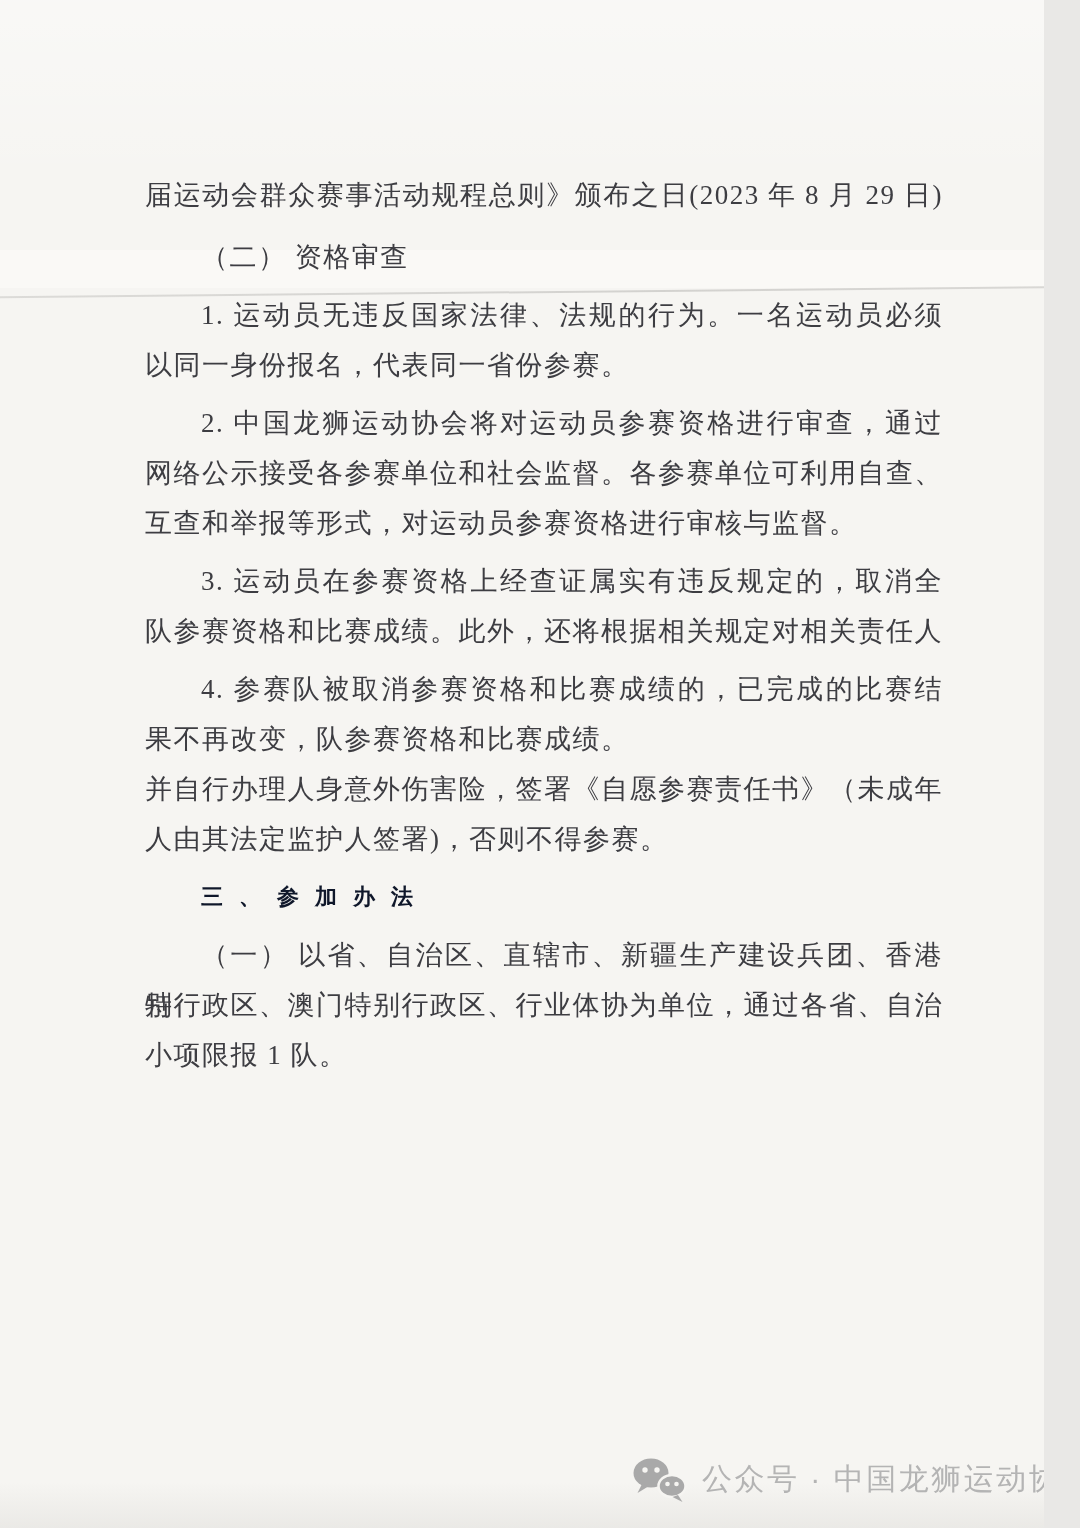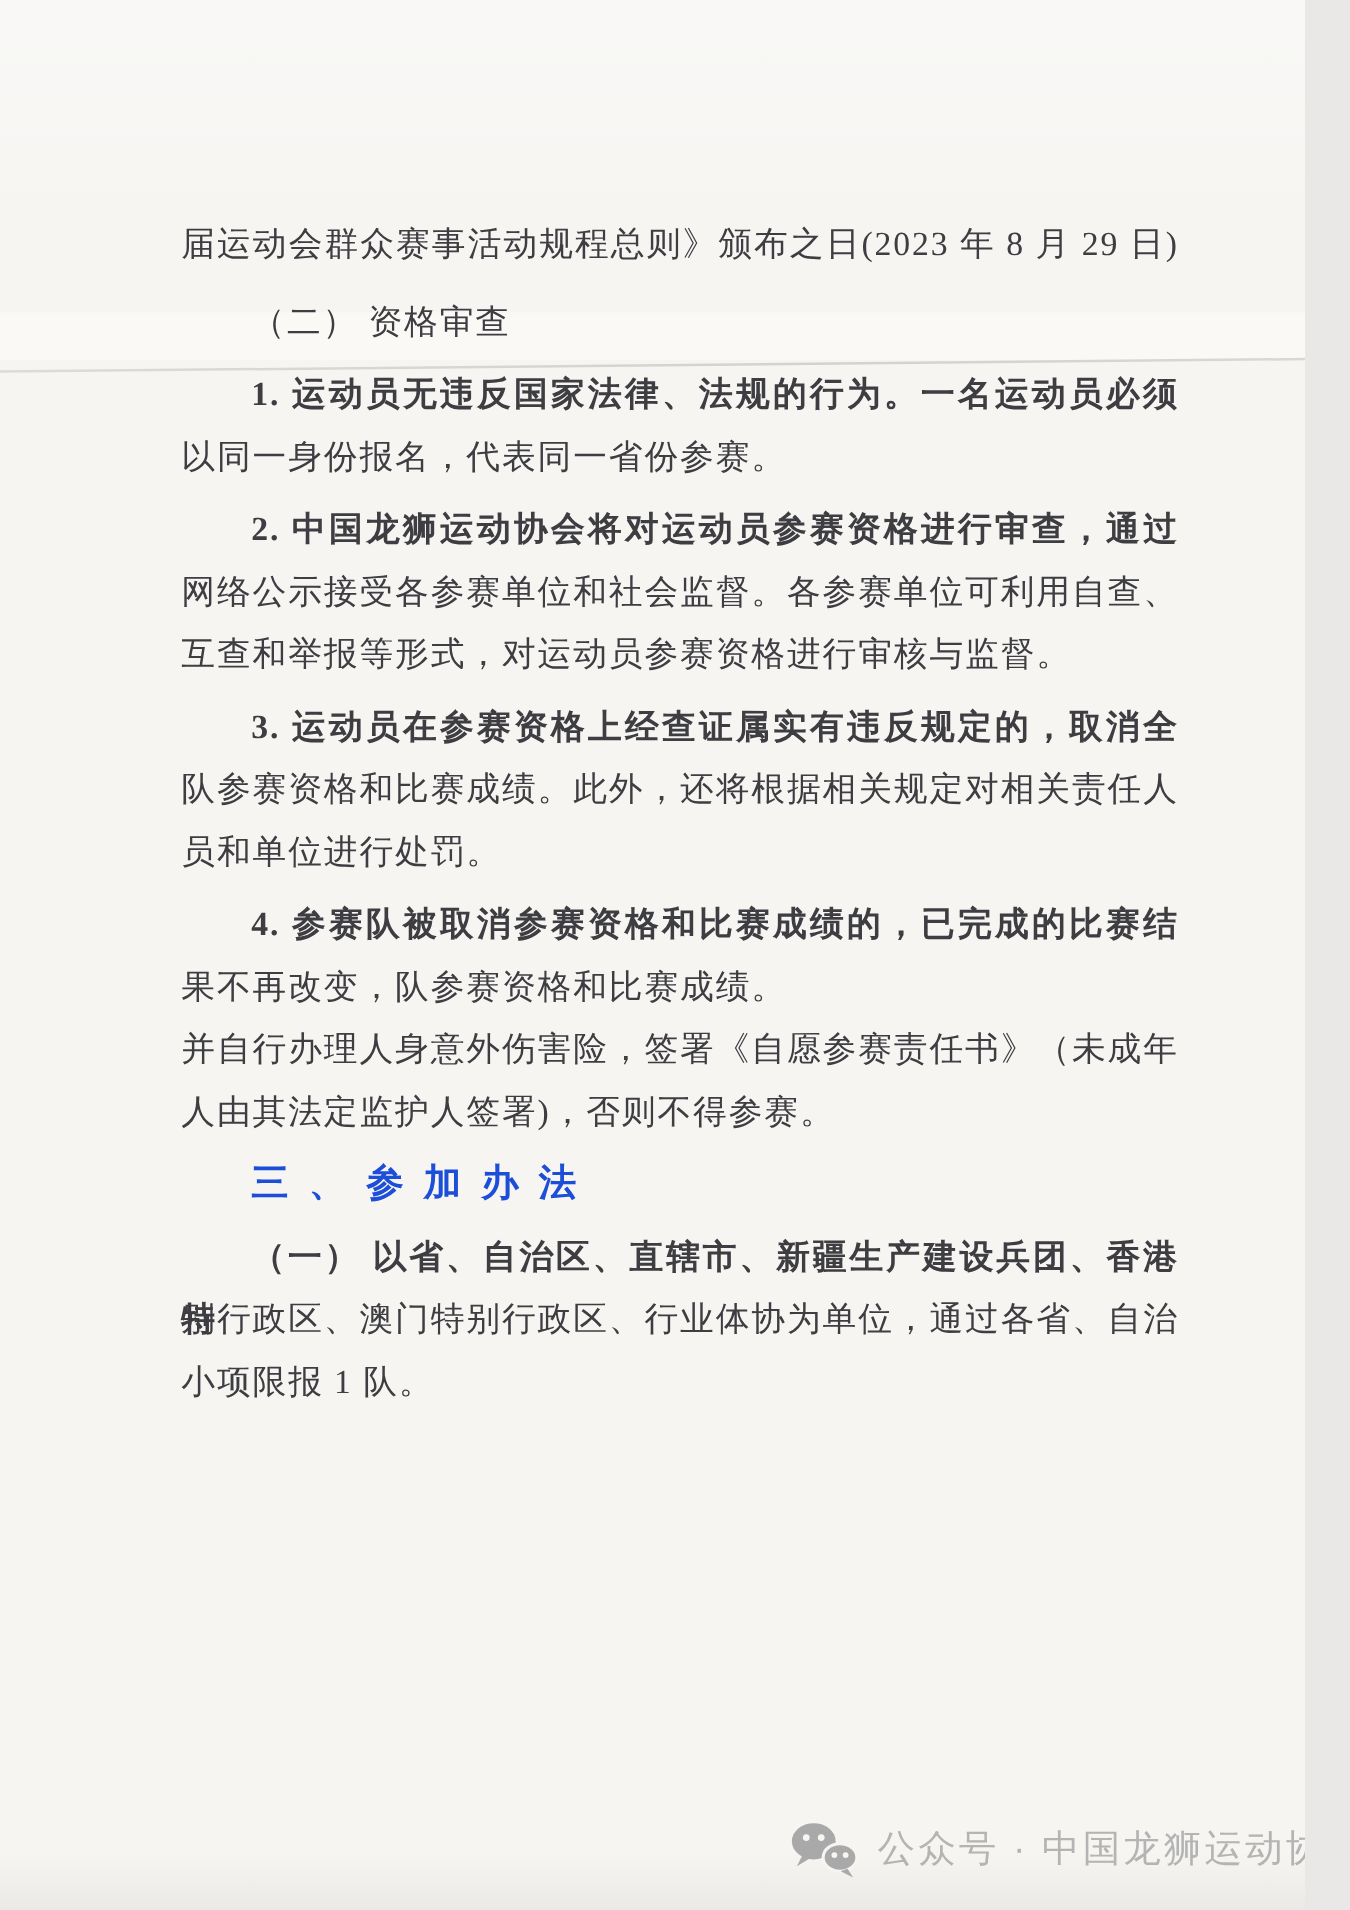--- a/index.html
+++ b/index.html
@@ -59,28 +59,28 @@
     height: 50px;
     white-space: nowrap;
   }
   .just {
     white-space: normal;
     text-align: justify;
     text-align-last: justify;
     text-justify: inter-character;
   }
   .ind { text-indent: 56px; }
-  .ps  { margin-top: 8px; font-weight: bold; }
+  .ps  { margin-top: 8px; }
   .ps-lg { margin-top: 12px; }
   .hd {
     font-family: "Liberation Sans", "DejaVu Sans", sans-serif;
     font-weight: 700;
-    font-size: 30px;
+    font-size: 22px;
     letter-spacing: 16px;
-    color: #1d4ed8;
+    color: #0f172a;
   }
   .watermark {
     position: absolute;
     left: 630px;
     top: 1452px;
     height: 54px;
     display: flex;
     align-items: center;
     gap: 12px;
   }
@@ -104,21 +104,20 @@
   <main class="doc">
     <p class="ln just">届运动会群众赛事活动规程总则》颁布之日(2023 年 8 月 29 日)</p>
     <p class="ln ind ps-lg">（二） 资格审查</p>
     <p class="ln ind ps just">1. 运动员无违反国家法律、法规的行为。一名运动员必须</p>
     <p class="ln">以同一身份报名，代表同一省份参赛。</p>
     <p class="ln ind ps just">2. 中国龙狮运动协会将对运动员参赛资格进行审查，通过</p>
     <p class="ln just">网络公示接受各参赛单位和社会监督。各参赛单位可利用自查、</p>
     <p class="ln">互查和举报等形式，对运动员参赛资格进行审核与监督。</p>
     <p class="ln ind ps just">3. 运动员在参赛资格上经查证属实有违反规定的，取消全</p>
     <p class="ln just">队参赛资格和比赛成绩。此外，还将根据相关规定对相关责任人</p>
-    <p class="ln">员和单位进行处罚。</p>
     <p class="ln ind ps just">4. 参赛队被取消参赛资格和比赛成绩的，已完成的比赛结</p>
     <p class="ln">果不再改变，队参赛资格和比赛成绩。</p>
     <p class="ln just">并自行办理人身意外伤害险，签署《自愿参赛责任书》（未成年</p>
     <p class="ln">人由其法定监护人签署)，否则不得参赛。</p>
     <p class="ln ind ps hd">三、参加办法</p>
     <p class="ln ind ps just">（一） 以省、自治区、直辖市、新疆生产建设兵团、香港特</p>
     <p class="ln just">别行政区、澳门特别行政区、行业体协为单位，通过各省、自治</p>
     <p class="ln">小项限报 1 队。</p>
   </main>
 

